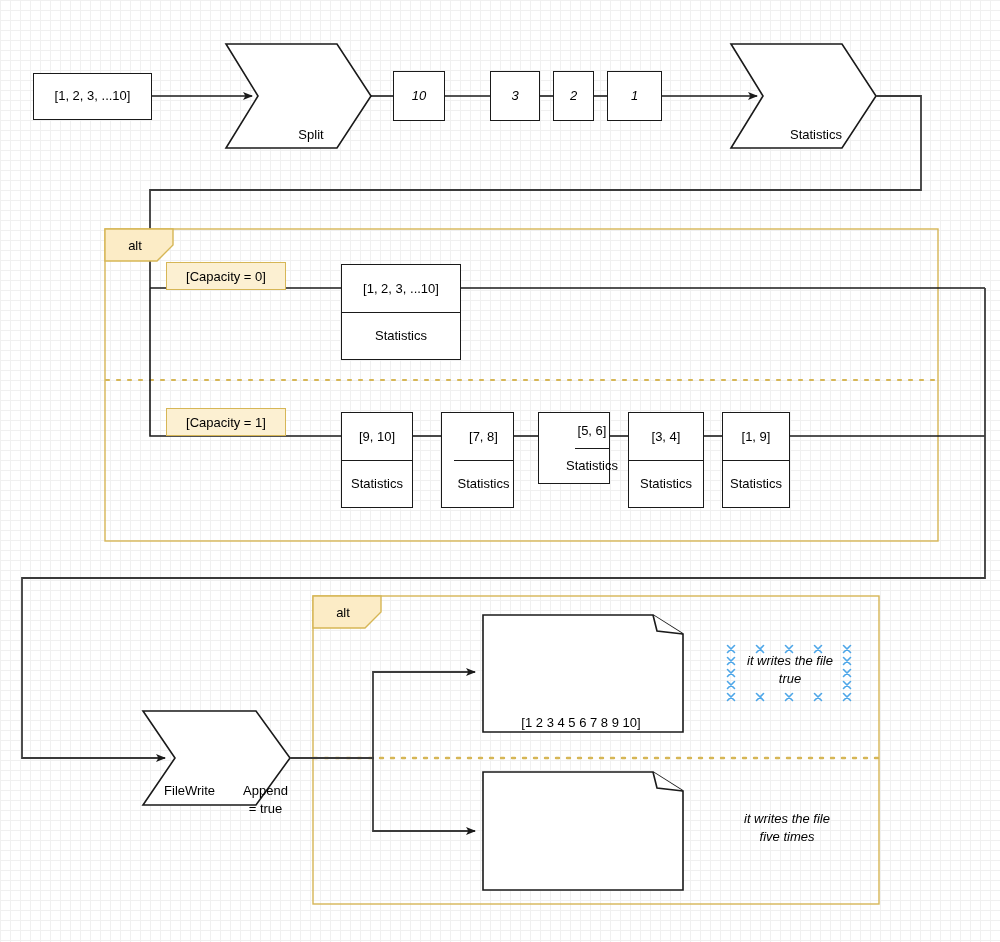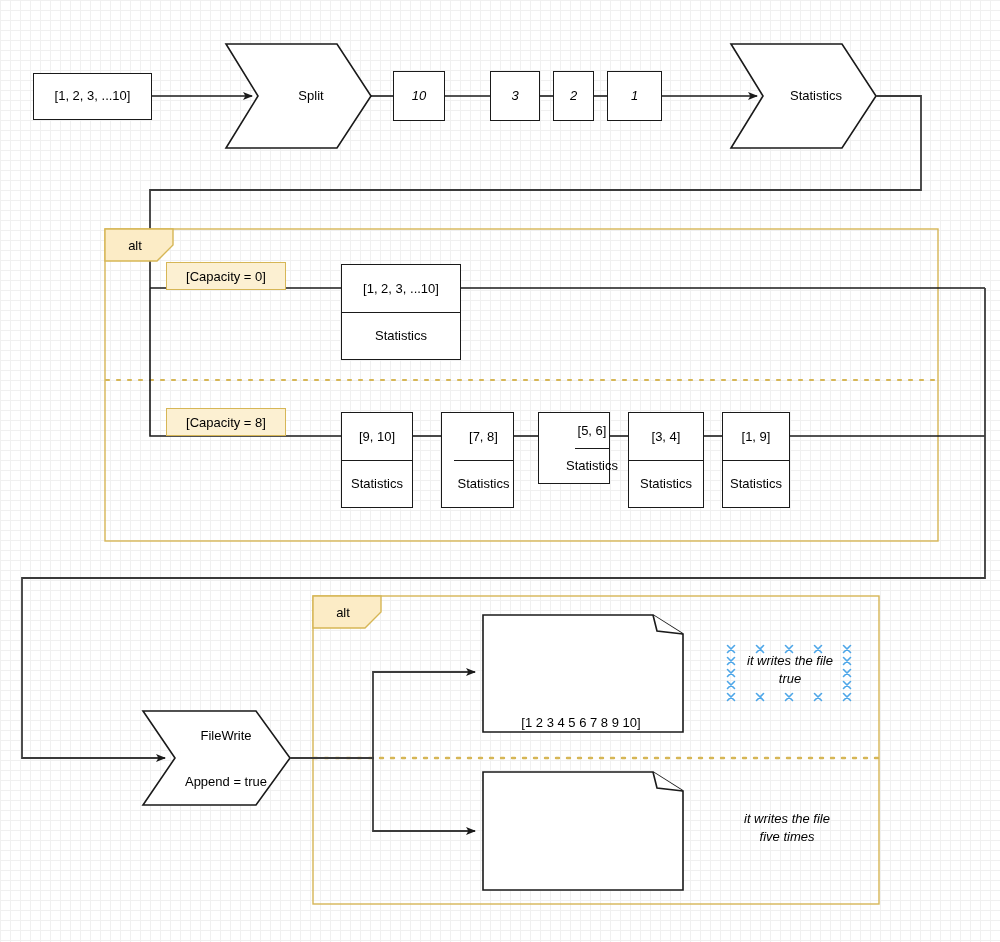--- a/index.html
+++ b/index.html
@@ -63,28 +63,29 @@
     justify-content: center;
     font-size: 13px;
     color: #000;
   }
   .split-cell .bot-half {
     border-top: 1.6px solid #1a1a1a;
   }
   .chev-label {
     position: absolute;
     display: flex;
-    align-items: center;
+    align-items: flex-start;
     justify-content: center;
     text-align: center;
     font-size: 13px;
     line-height: 1.35;
     color: #000;
     z-index: 5;
     pointer-events: none;
+    margin-top: 44px;
   }
   .alt-tag {
     position: absolute;
     background: #fcecc6;
     color: #000;
     font-size: 13px;
     display: flex;
     align-items: center;
     justify-content: center;
     box-sizing: border-box;
@@ -284,21 +285,21 @@
   <div class="split-cell" style="left:341px; top:264px; width:120px; height:96px;">
     <div class="top-half">
       <span>[1, 2, 3, ...10]</span>
     </div>
     <div class="bot-half">
       <span>Statistics</span>
     </div>
   </div>
 
   <div class="cond-label" style="left:166px; top:408px; width:120px; height:17px;">
-    <span>[Capacity = 8]</span>
+    <span>[Capacity = 1]</span>
   </div>
 
   <div class="split-cell" style="left:341px; top:412px; width:72px; height:96px;">
     <div class="top-half">
       <span>[9, 10]</span>
     </div>
     <div class="bot-half">
       <span>Statistics</span>
     </div>
   </div>
@@ -332,21 +333,21 @@
 
   <div class="split-cell" style="left:722px; top:412px; width:68px; height:96px;">
     <div class="top-half">
       <span>[1, 9]</span>
     </div>
     <div class="bot-half">
       <span>Statistics</span>
     </div>
   </div>
 
-  <div class="chev-label" style="left:170px; top:738px; width:112px; height:42px; flex-direction:column;gap:28px;">
+  <div class="chev-label" style="left:170px; top:738px; width:112px; height:42px; flex-direction:row;gap:28px;">
     <span>FileWrite</span>
     <span>Append = true</span>
   </div>
 
   <div class="alt-tag" style="left:313px; top:596px; width:60px; height:32px; background:transparent;">
     <span>alt</span>
   </div>
 
   <div class="doc-text" style="left:483px; top:615px; width:196px; height:117px;">
     <span>[1 2 3 4 5 6 7 8 9 10]</span>

